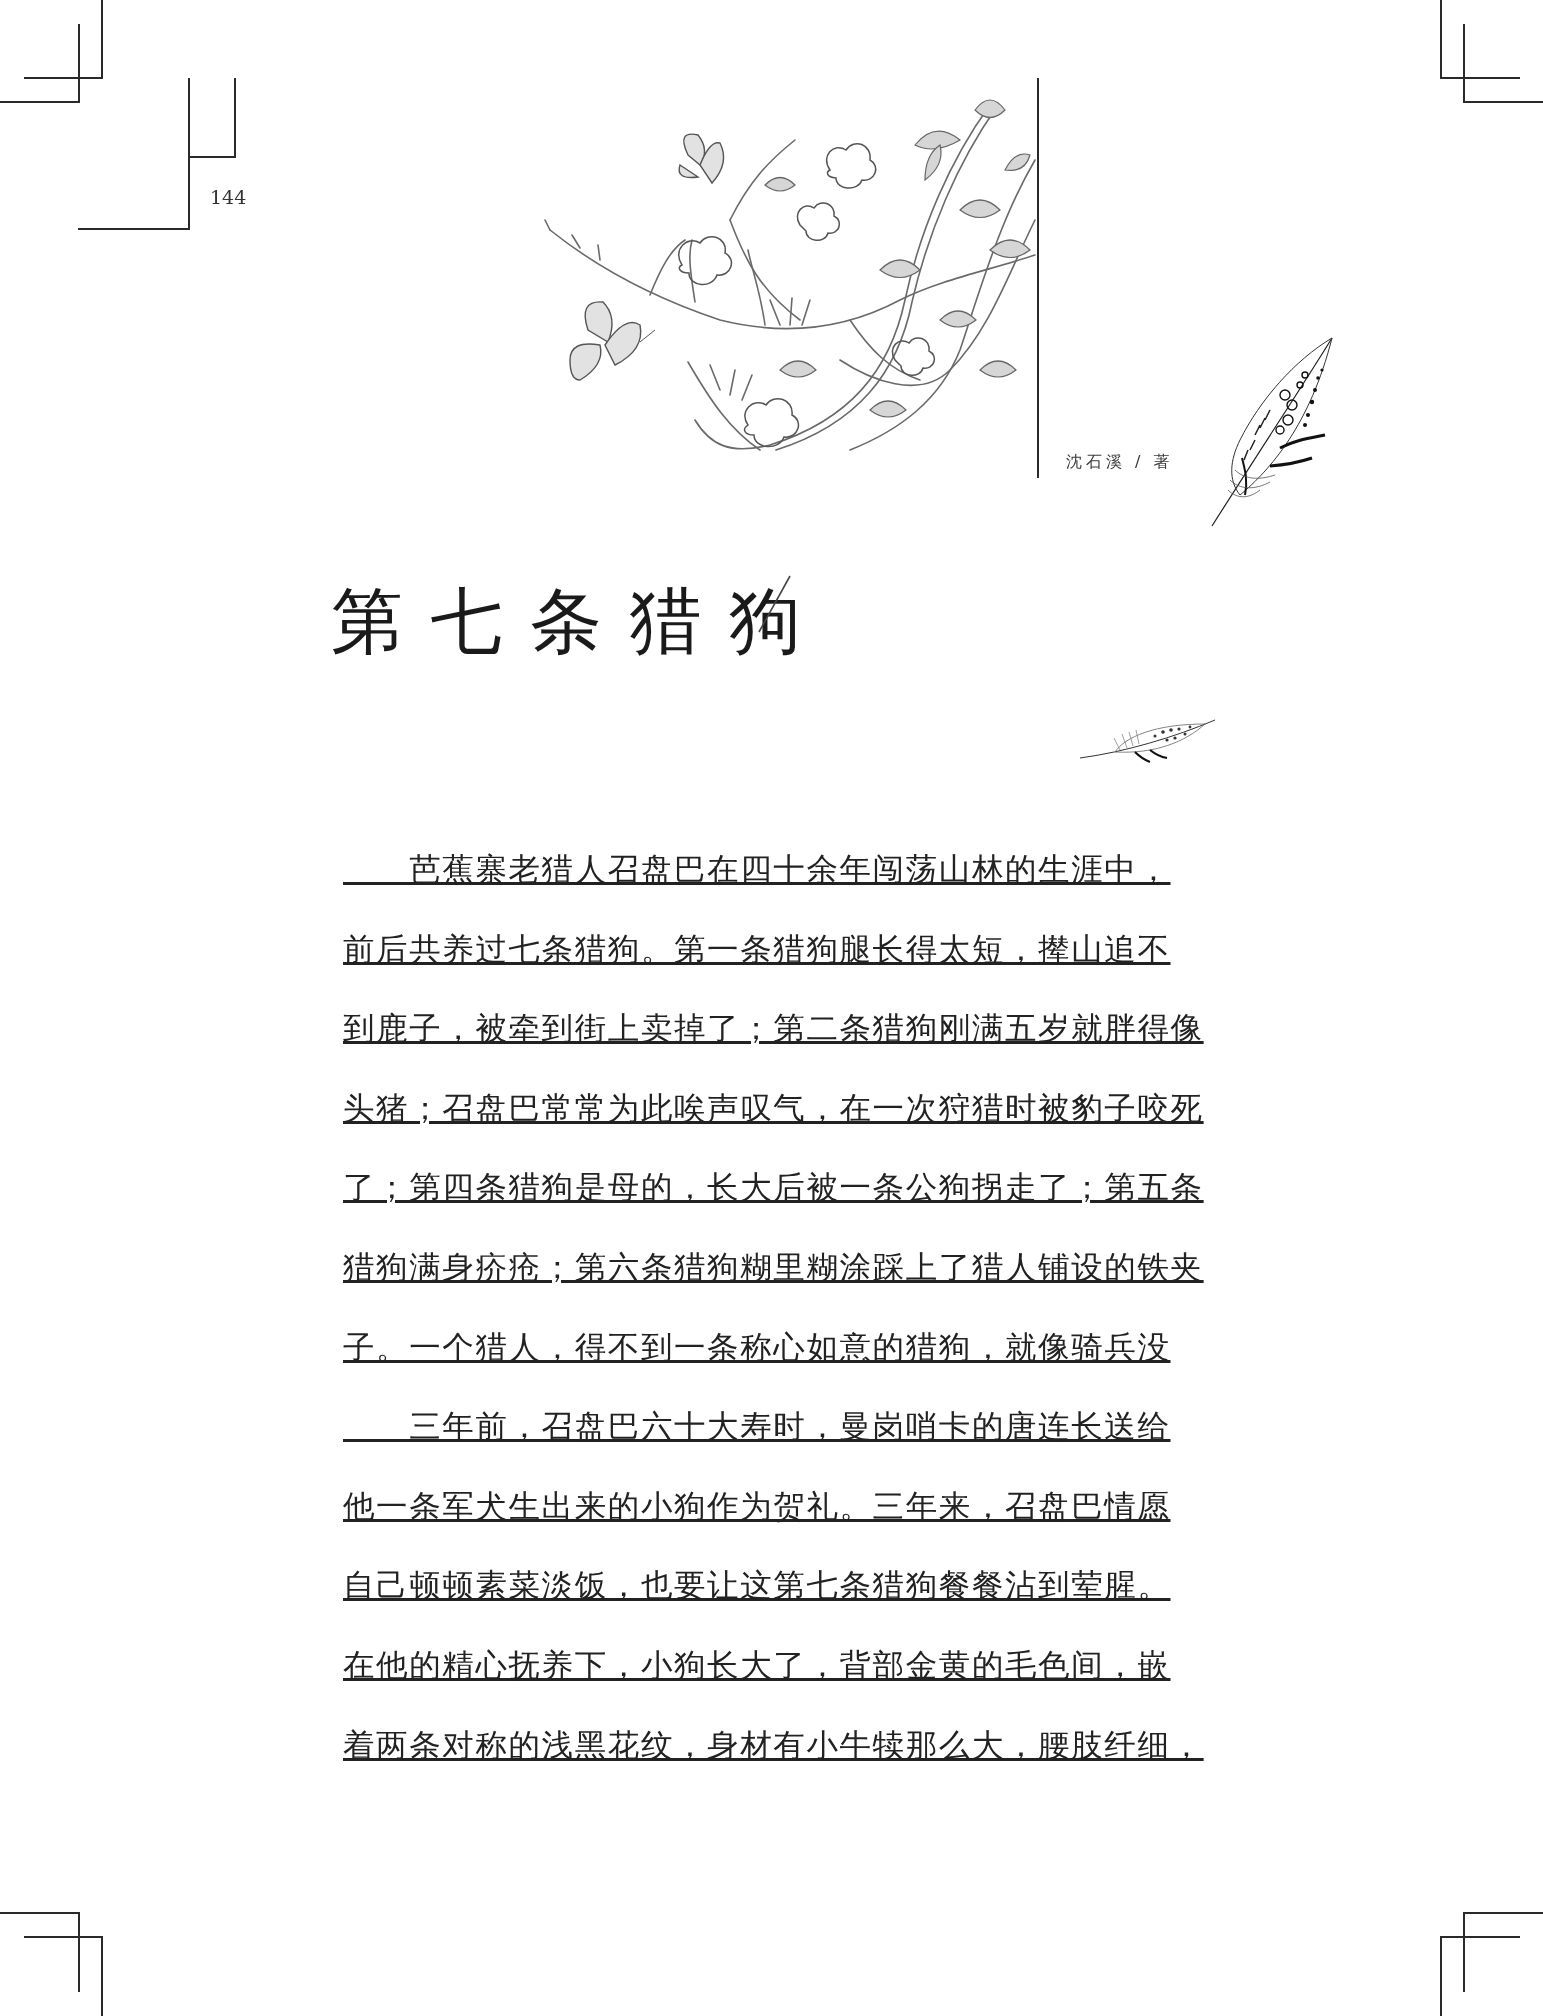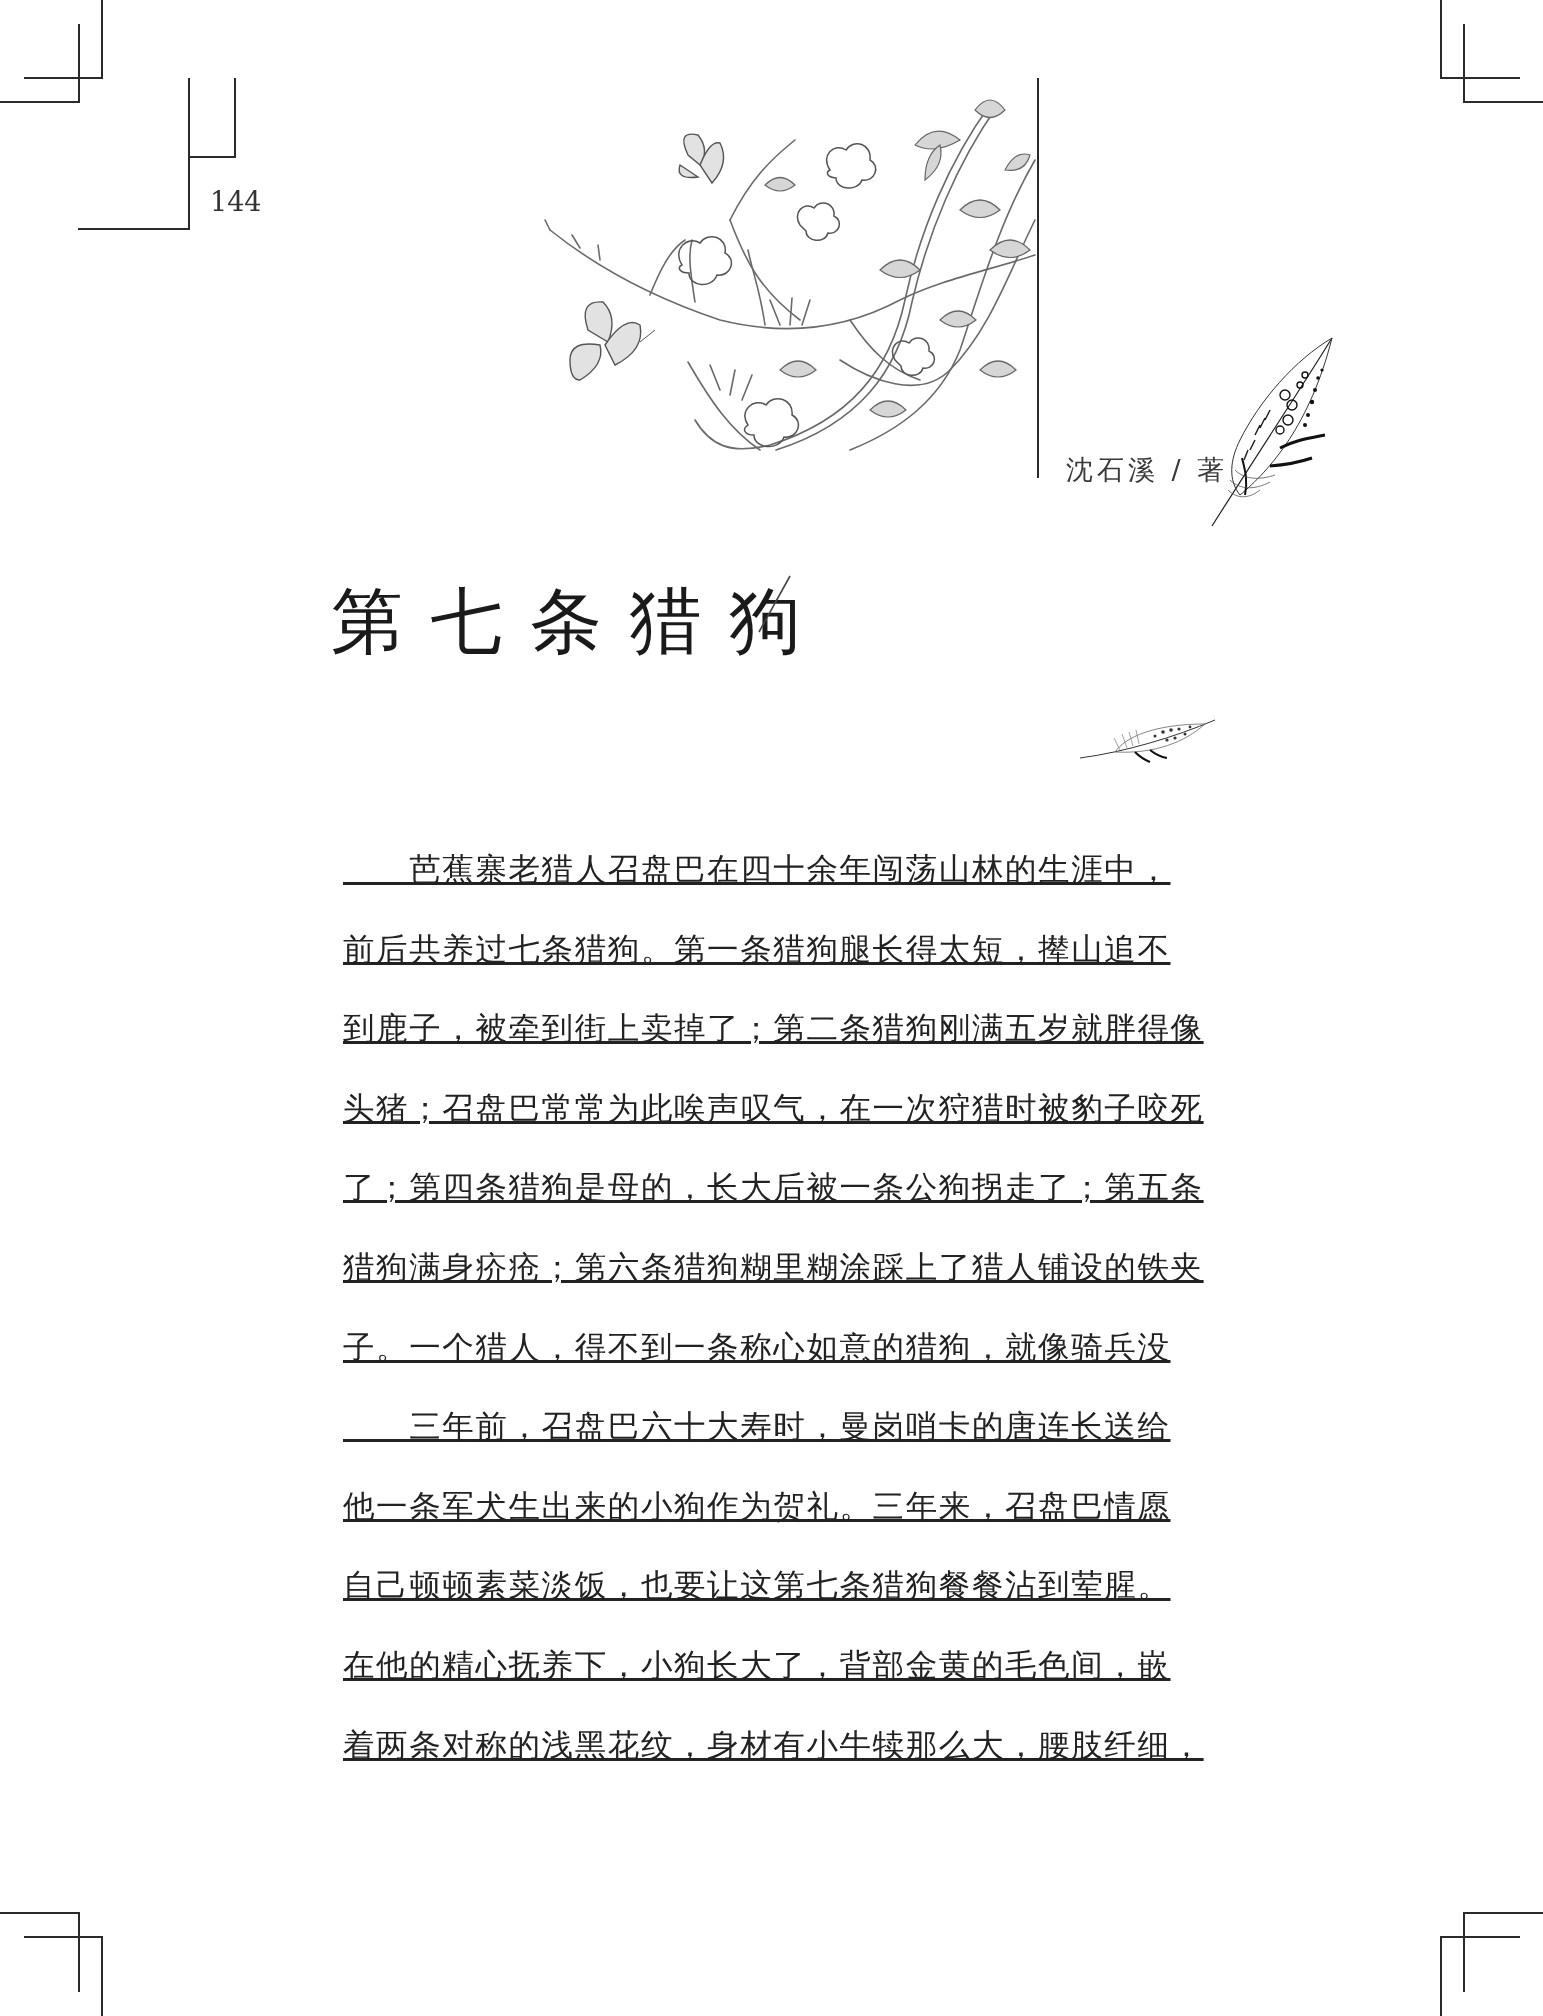--- a/index.html
+++ b/index.html
@@ -1,21 +1,21 @@
 <!DOCTYPE html>
 <html><head>
 <meta charset="utf-8">
 <style>
   html, body { margin: 0; padding: 0; background: #ffffff; }
   body { width: 1543px; height: 2016px; position: relative; overflow: hidden; font-family: "DejaVu Sans", sans-serif; color: #1e1e1e; }
   .hl { position: absolute; height: 2px; background: #2a2a2a; }
   .vl { position: absolute; width: 2px; background: #2a2a2a; }
-  .page-number { position: absolute; left: 210px; top: 186px; font-family: "DejaVu Serif", serif; font-size: 27px; color: #333; letter-spacing: 0px; }
+  .page-number { position: absolute; left: 210px; top: 186px; font-family: "DejaVu Serif", serif; font-size: 19px; color: #333; letter-spacing: 0px; }
   .illustration { position: absolute; left: 520px; top: 70px; width: 520px; height: 410px; }
-  .author { position: absolute; left: 1066px; top: 452px; font-size: 27px; color: #3a3a3a; letter-spacing: 4px; white-space: nowrap; }
+  .author { position: absolute; left: 1066px; top: 452px; font-size: 16px; color: #3a3a3a; letter-spacing: 4px; white-space: nowrap; }
   .feather-big { position: absolute; left: 1200px; top: 330px; width: 150px; height: 200px; }
   .feather-small { position: absolute; left: 1075px; top: 712px; width: 145px; height: 55px; }
   .title { position: absolute; left: 331px; top: 533px; font-size: 72px; letter-spacing: 27.5px; white-space: nowrap; color: #1a1a1a; font-weight: normal; line-height: 80px; }
   .title-slash { position: absolute; left: 755px; top: 572px; width: 40px; height: 64px; }
   .body-text { position: absolute; left: 327px; top: 822px; width: 880px; font-size: 31.5px; line-height: 63.6px; letter-spacing: 1.6px; color: #222; }
   .para { margin: 16px; white-space: pre; text-decoration: underline; }
 </style>
 </head>
 <body>
 

